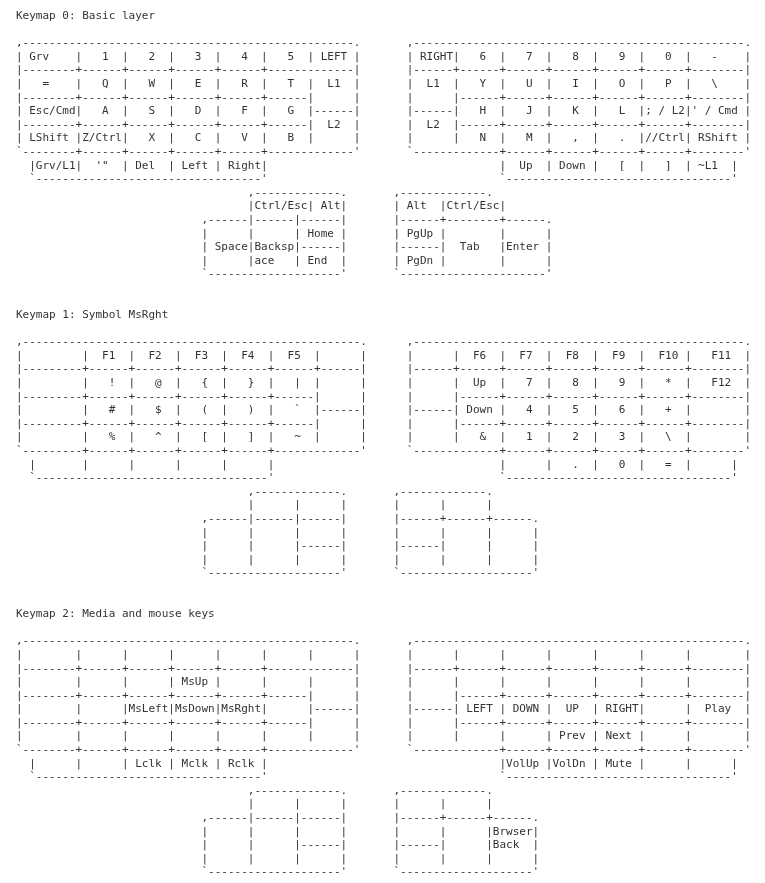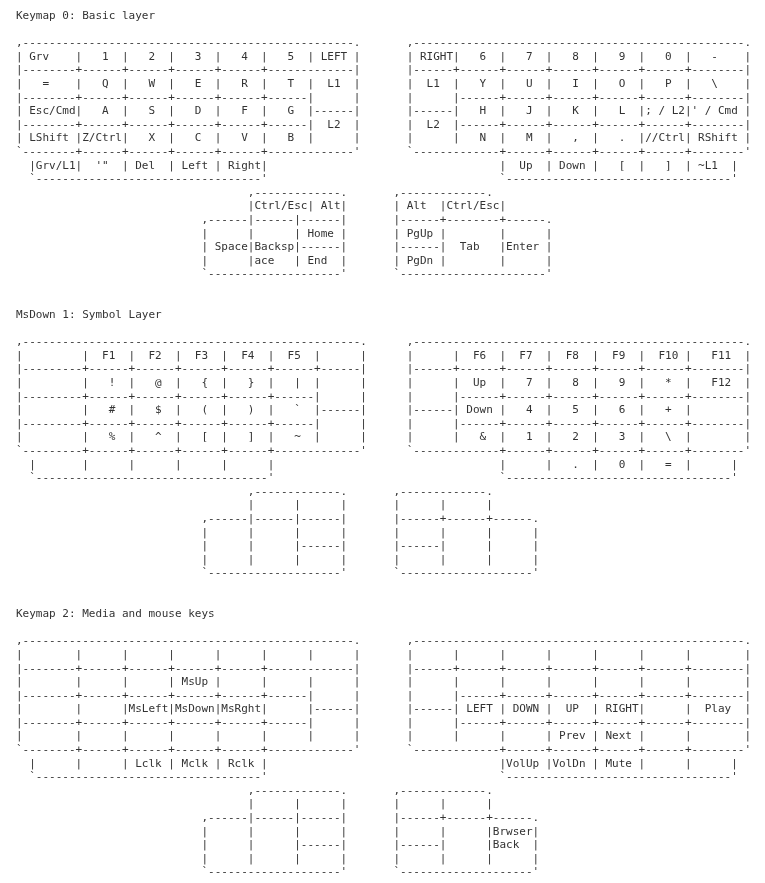--- a/index.html
+++ b/index.html
@@ -63,21 +63,21 @@
                                    ,-------------.       ,-------------.
                                    |Ctrl/Esc| Alt|       | Alt  |Ctrl/Esc|
                             ,------|------|------|       |------+--------+------.
                             |      |      | Home |       | PgUp |        |      |
                             | Space|Backsp|------|       |------|  Tab   |Enter |
                             |      |ace   | End  |       | PgDn |        |      |
                             `--------------------'       `----------------------'</pre>
   </section>
 
   <section class="keymap-section">
-    <div class="keymap-title">MsDown 1: Symbol Layer</div>
+    <div class="keymap-title">Keymap 1: Symbol MsRght</div>
     <pre class="keymap-diagram">,---------------------------------------------------.      ,--------------------------------------------------.
 |         |  F1  |  F2  |  F3  |  F4  |  F5  |      |      |      |  F6  |  F7  |  F8  |  F9  |  F10 |   F11  |
 |---------+------+------+------+------+------+------|      |------+------+------+------+------+------+--------|
 |         |   !  |   @  |   {  |   }  |   |  |      |      |      |  Up  |   7  |   8  |   9  |   *  |   F12  |
 |---------+------+------+------+------+------|      |      |      |------+------+------+------+------+--------|
 |         |   #  |   $  |   (  |   )  |   `  |------|      |------| Down |   4  |   5  |   6  |   +  |        |
 |---------+------+------+------+------+------|      |      |      |------+------+------+------+------+--------|
 |         |   %  |   ^  |   [  |   ]  |   ~  |      |      |      |   &amp;  |   1  |   2  |   3  |   \  |        |
 `---------+------+------+------+------+-------------'      `-------------+------+------+------+------+--------'
   |       |      |      |      |      |                                  |      |   .  |   0  |   =  |      |

